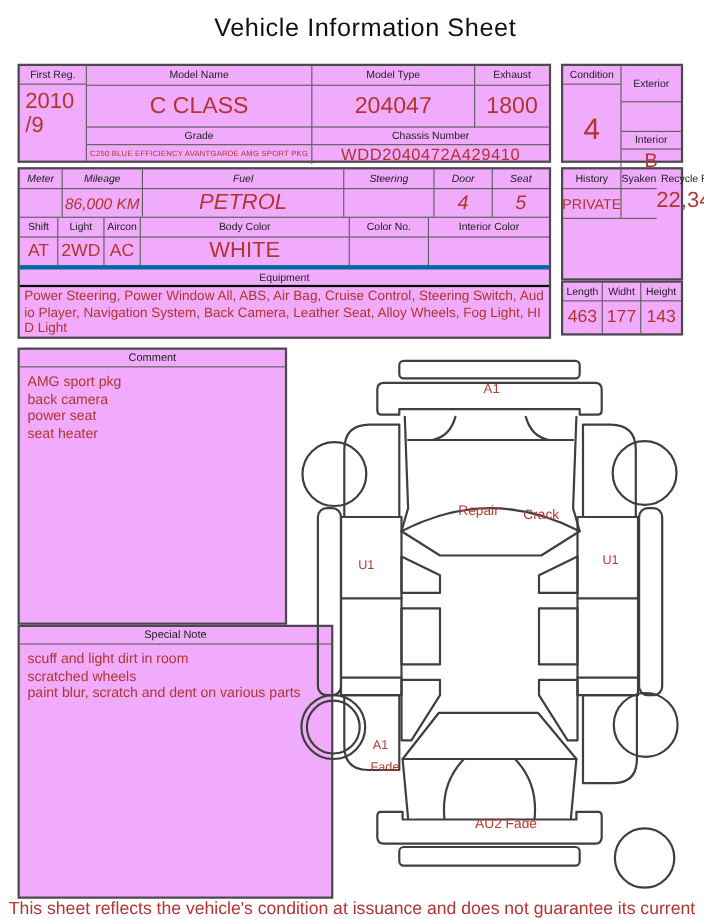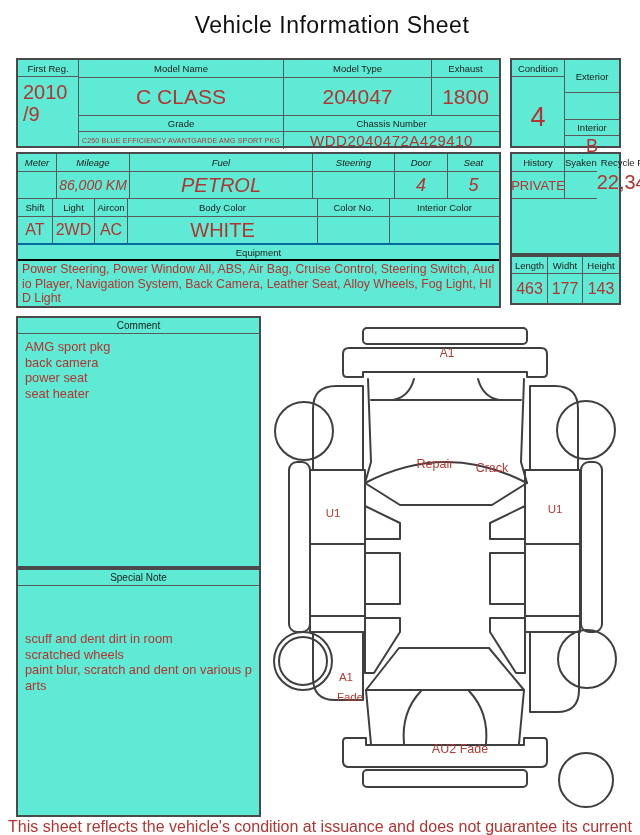--- a/index.html
+++ b/index.html
@@ -1,19 +1,19 @@
 <!DOCTYPE html>
 <html><head>
 <meta charset="utf-8">
 <style>
   html,body{margin:0;padding:0;background:#fff;}
   body{width:640px;height:835px;font-family:"Liberation Sans","DejaVu Sans",sans-serif;color:#1a1a1a;}
   .sheet{position:relative;width:640px;height:835px;background:#fff;overflow:hidden;}
   .abs{position:absolute;box-sizing:border-box;}
-  .box{border:2px solid #4a4a4a;background:#5eead4;}
+  .box{border:2px solid #4a4a4a;background:#f0abfc;}
   .hdr{font-size:9.5px;color:#1c1c1c;display:flex;align-items:center;justify-content:center;box-sizing:border-box;}
   .val{color:#b33430;display:flex;align-items:center;justify-content:center;box-sizing:border-box;}
   .br{border-right:1px solid #5a5a5a;}
   .bb{border-bottom:1px solid #5a5a5a;}
   .title{top:12px;left:12px;width:640px;text-align:center;font-size:23px;letter-spacing:.5px;color:#111;}
   
   .tableA{left:16px;top:58px;width:485px;height:90px;display:flex;}
   .colA1{width:60px;border-right:1px solid #5a5a5a;display:flex;flex-direction:column;}
   .firstreg-val{white-space:pre-line;font-size:20px;line-height:1.1;justify-content:flex-start;align-items:flex-start;padding:4px 0 0 5px;flex:1;}
   .gridA{flex:1;display:grid;grid-template-columns:205px 148px 1fr;grid-template-rows:18px 38px 16px 1fr;}
@@ -22,38 +22,38 @@
   .grade-val{font-size:7px;letter-spacing:.2px;}
   .chassis-val{font-size:15px;letter-spacing:.5px;}
   
   .boxB{left:510px;top:58px;width:111px;height:90px;display:grid;grid-template-columns:53px 1fr;}
   .cond-col{display:flex;flex-direction:column;border-right:1px solid #5a5a5a;}
   .cond-val{flex:1;font-size:27px;}
   .extint-col{display:flex;flex-direction:column;}
   
   .tableC{left:16px;top:152px;width:485px;height:156px;display:flex;flex-direction:column;}
   .bandC1{height:45px;border-bottom:1px solid #5a5a5a;display:grid;grid-template-columns:39px 73px 183px 82px 53px 1fr;grid-template-rows:18px 1fr;font-style:italic;}
-  .bandC2{height:45px;border-bottom:2px solid #0369a1;display:grid;grid-template-columns:35px 42px 33px 190px 72px 1fr;grid-template-rows:18px 1fr;}
+  .bandC2{height:45px;border-bottom:4px solid #0369a1;display:grid;grid-template-columns:35px 42px 33px 190px 72px 1fr;grid-template-rows:18px 1fr;}
   .bandC3{flex:1;display:flex;flex-direction:column;}
   .equip-hdr{height:16px;border-bottom:2px solid #000000;}
   .equip-txt{flex:1;font-size:12.3px;line-height:1.16;padding:1px 4px;color:#b33430;word-break:break-all;display:block;text-align:left;}
   .v14{font-size:14px;} .v20{font-size:20px;} .v18{font-size:18px;} .v16{font-size:16px;}
   
   .boxD{left:510px;top:152px;width:111px;height:103px;display:flex;flex-direction:row;}
   .histband{height:44px;border-bottom:1px solid #5a5a5a;display:grid;grid-template-columns:53px 1fr;grid-template-rows:18px 1fr;}
   .recycle{flex:1;display:flex;flex-direction:column;}
   .recycle .hdr{height:17px;}
   .recycle .val{flex:1;font-size:20px;align-items:flex-start;}
   .v13{font-size:13px;}
   
   .boxE{left:510px;top:255px;width:111px;height:50px;display:grid;grid-template-columns:36px 35px 1fr;grid-template-rows:17px 1fr;}
   
   .noteBox{display:flex;flex-direction:column;}
   .commentBox{left:16px;top:316px;width:245px;height:252px;}
-  .specialBox{left:16px;top:568px;width:245px;height:249px;gap:40px;}
+  .specialBox{left:16px;top:568px;width:287px;height:249px;}
   .note-hdr{height:16px;font-size:10px;border-bottom:1px solid #5a5a5a;}
   .note-body{flex:1;padding:5px 7px;font-size:12.8px;line-height:1.22;color:#b33430;text-align:left;}
   .note-line{word-break:break-all;}
   
   .diagram{left:268px;top:314px;width:362px;height:502px;}
   .dlabel{fill:#b83a33;font-family:"Liberation Sans",sans-serif;}
   
   .footer{left:0;top:818px;width:640px;text-align:center;font-size:16px;color:#b33430;}
 </style>
 </head>
@@ -159,21 +159,21 @@
       <div class="note-line">AMG sport pkg</div>
       <div class="note-line">back camera</div>
       <div class="note-line">power seat</div>
       <div class="note-line">seat heater</div>
     </div>
   </div>
 
   <div class="abs box noteBox specialBox">
     <div class="hdr note-hdr">Special Note</div>
     <div class="note-body">
-      <div class="note-line">scuff and dent dirt in room</div>
+      <div class="note-line">scuff and light dirt in room</div>
       <div class="note-line">scratched wheels</div>
       <div class="note-line">paint blur, scratch and dent on various parts</div>
     </div>
   </div>
 
   <svg class="abs diagram" viewBox="268 314 362 502" xmlns="http://www.w3.org/2000/svg">
     <g fill="none" stroke="#3f3f3f" stroke-width="2" stroke-linejoin="round" stroke-linecap="round">
 
       <rect x="363" y="328" width="164" height="16" rx="4"></rect>
       <path d="M349,348 H541 Q547,348 547,354 V373 Q547,377 543,377 H527 V372 H363 V377 H347 Q343,377 343,373 V354 Q343,348 349,348 Z"></path>

